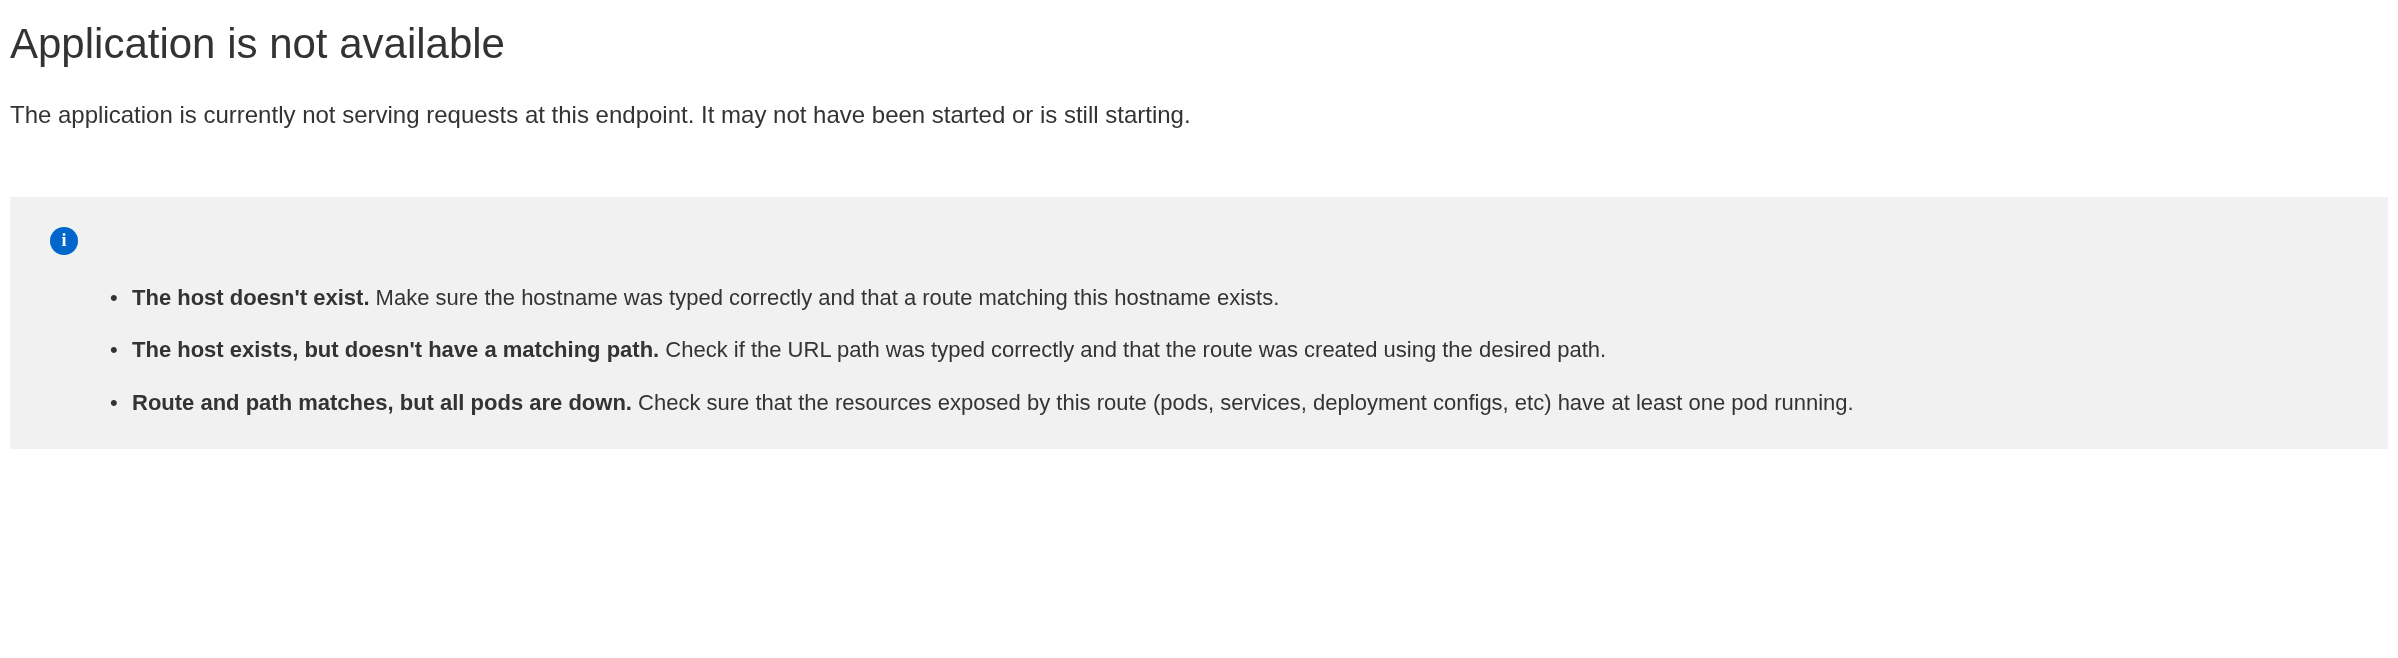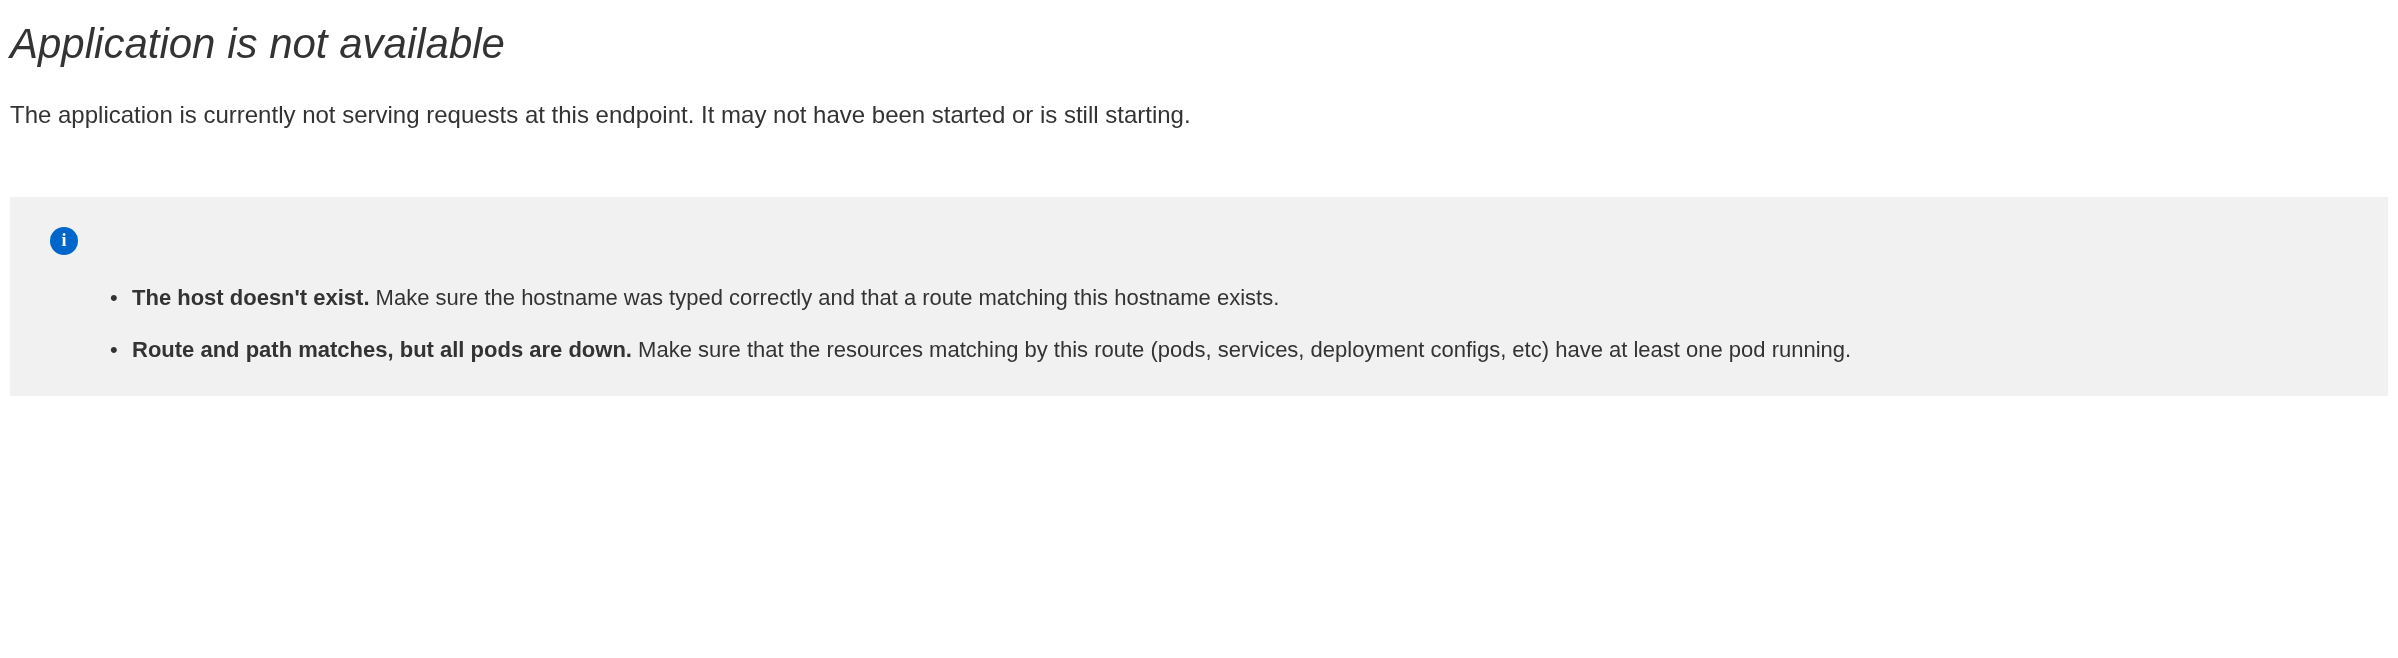--- a/index.html
+++ b/index.html
@@ -12,21 +12,20 @@
       background: #ffffff;
       color: #333333;
       padding: 10px;
     }
     h1 {
       font-size: 42px;
       font-weight: 400;
       color: #333333;
       margin-bottom: 30px;
       margin-top: 10px;
-      font-style: italic;
     }
     .description {
       font-size: 24px;
       color: #333333;
       margin-bottom: 65px;
       line-height: 1.4;
     }
     .info-box {
       background: #f1f1f1;
       padding: 30px 40px 30px 40px;
@@ -97,16 +96,19 @@
   <div class="info-header">
     <div class="info-icon">
       <span class="info-icon-text">i</span>
     </div>
   </div>
   <ul class="reasons-list">
     <li>
       <span class="reason-bold">The host doesn't exist.</span><span> Make sure the hostname was typed correctly and that a route matching this hostname exists.</span>
     </li>
     <li>
-      <span class="reason-bold">Route and path matches, but all pods are down.</span><span> Make sure that the resources matching by this route (pods, services, deployment configs, etc) have at least one pod running.</span>
+      <span class="reason-bold">The host exists, but doesn't have a matching path.</span><span> Check if the URL path was typed correctly and that the route was created using the desired path.</span>
+    </li>
+    <li>
+      <span class="reason-bold">Route and path matches, but all pods are down.</span><span> Check sure that the resources exposed by this route (pods, services, deployment configs, etc) have at least one pod running.</span>
     </li>
   </ul>
 </div>
 
 </body></html>

